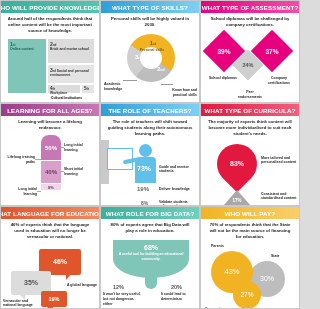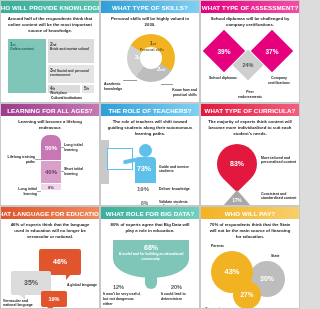--- a/index.html
+++ b/index.html
@@ -128,21 +128,21 @@
     border-radius: 0 0 100% 100% / 0 0 100% 100%;
   }
   .fantxt { position:absolute; left:14px; top:8px; width:72px; text-align:center; color:#fff; }
   .fanp { font-size:7px; font-weight:bold; }
   .fand { font-size:3.4px; font-weight:bold; line-height:1.35; margin-top:1px; }
   .fstem { position:absolute; left:44px; top:41px; width:12px; height:12px; background:#7fc6b8;
            border-radius:0 0 50% 50%; }
 
   
   .cir { position:absolute; border-radius:50%; display:flex; align-items:center; justify-content:center;
-         font-weight:bold; }
+         font-weight:normal; }
   .c1 { left:10px; top:8px; width:42px; height:42px; background:#f2b322; color:#fff; font-size:7.5px; z-index:2; }
   .c2 { left:48px; top:18px; width:36px; height:36px; background:#bdbdbd; color:#fff; font-size:7px; z-index:1; }
   .c3 { left:32px; top:38px; width:28px; height:28px; background:#f2b322; color:#fff; font-size:6.5px; z-index:3; }
 </style>
 </head>
 <body>
 
 <div class="grid">
 
   <div class="panel">

